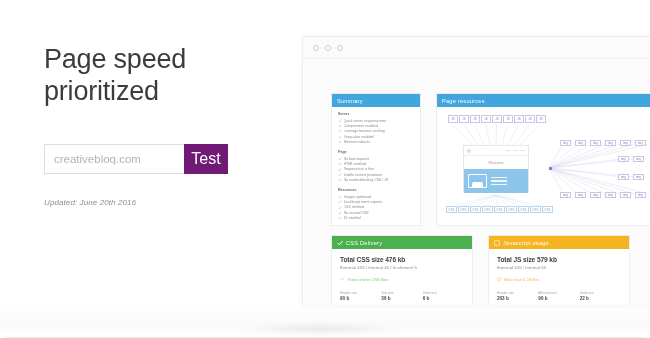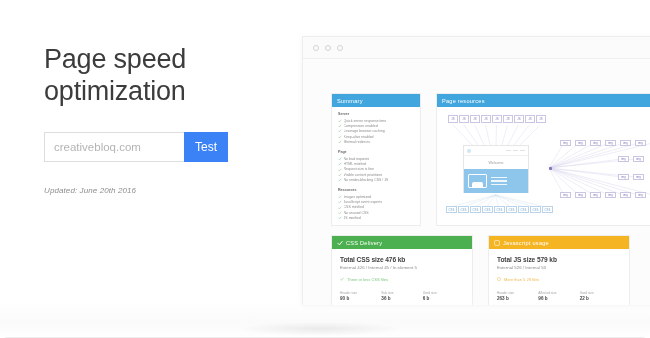--- a/index.html
+++ b/index.html
@@ -21,32 +21,32 @@
     background:radial-gradient(ellipse at center,rgba(0,0,0,0.07) 0%,rgba(0,0,0,0) 72%);
   }
   .bottom-rule{position:absolute;left:0;right:0;bottom:0;height:1px;background:#ececec;}
 
   
   .hero{position:absolute;left:44px;top:44px;width:250px;}
   .hero h1{
     margin:0;font-weight:400;font-size:27px;line-height:1.18;color:#3c3c3c;
     letter-spacing:-0.2px;
   }
-  .search-row{display:flex;margin-top:24px;height:26px;}
+  .search-row{display:flex;margin-top:36px;height:26px;}
   .url-input{
     width:140px;height:30px;box-sizing:border-box;
     border:1px solid #dddddd;border-right:none;background:#ffffff;
     font-family:"Liberation Sans", sans-serif;font-size:11.5px;color:#9a9a9a;
     padding:0 9px;outline:none;border-radius:0;
   }
   .url-input::placeholder{color:#b4b4b4;}
   .test-btn{
     width:44px;height:30px;box-sizing:border-box;border:none;
-    background:#3b82f6;color:#ffffff;
-    font-family:"Liberation Sans", sans-serif;font-size:12px;
+    background:#701a75;color:#ffffff;
+    font-family:"Liberation Sans", sans-serif;font-size:16px;
     cursor:pointer;border-radius:0;
   }
   .updated{margin-top:28px;font-size:8px;color:#8e8e8e;letter-spacing:.1px;font-style:italic;}
 
   
   .browser{
     position:absolute;left:302px;top:36px;width:368px;height:268px;
     background:#ffffff;border:1px solid #eeeeee;border-bottom:none;
     box-shadow:0 1px 5px rgba(0,0,0,.05);
     overflow:hidden;
@@ -123,21 +123,21 @@
   .stat-vl{font-size:4.6px;color:#4a4a4a;font-weight:bold;}
 </style>
 </head>
 <body>
 
 <div class="stage">
 
   <div class="hero">
     <h1>
       <span>Page speed</span><br>
-      <span>optimization</span>
+      <span>prioritized</span>
     </h1>
 
     <div class="search-row">
       <input class="url-input" type="text" placeholder="creativebloq.com" style="">
       <button class="test-btn">Test</button>
     </div>
 
     <div class="updated">Updated: June 20th 2016</div>
   </div>
 

